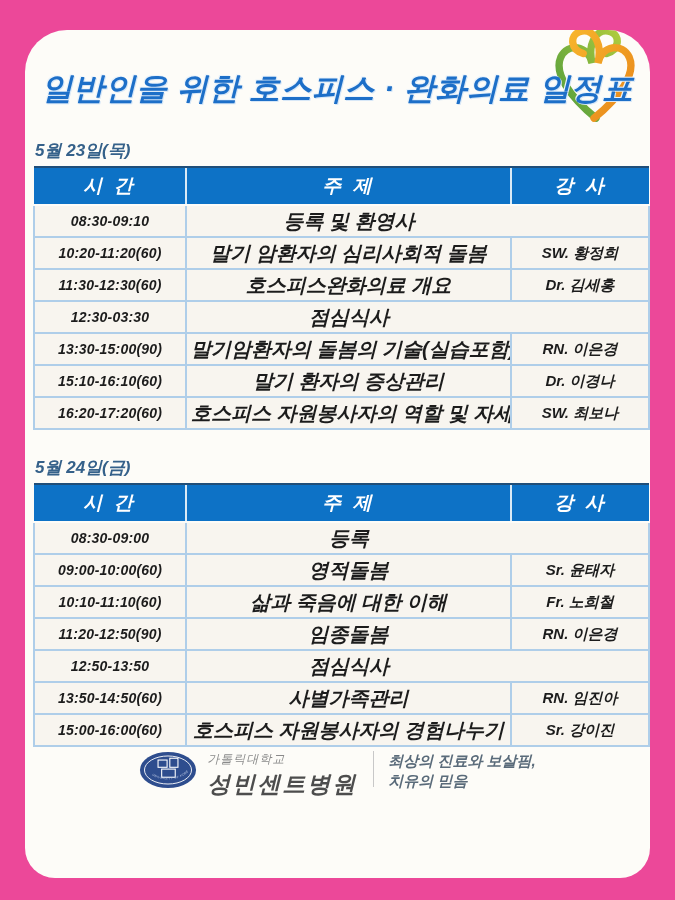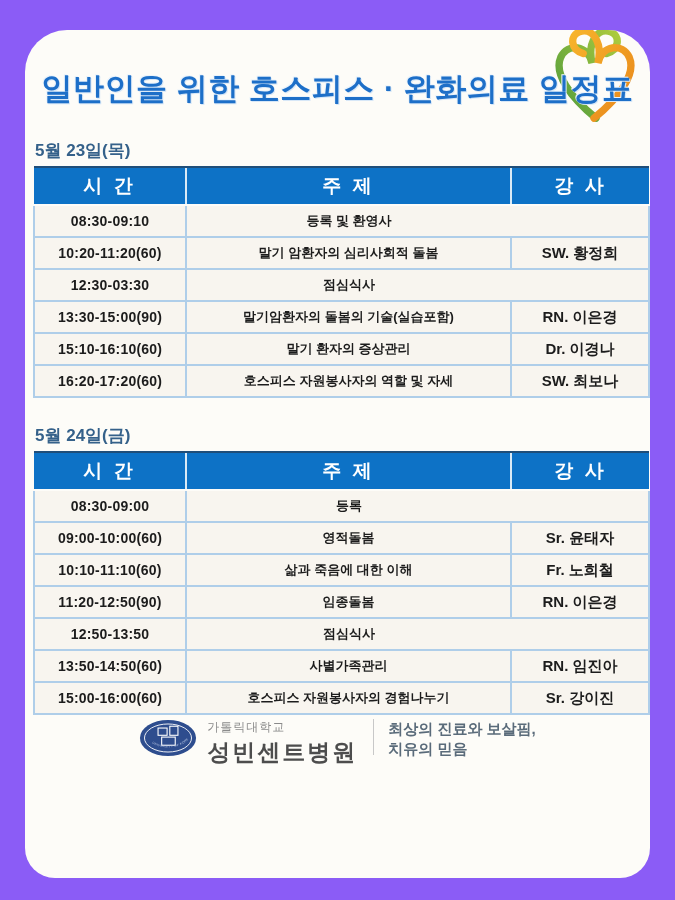--- a/index.html
+++ b/index.html
@@ -3,21 +3,21 @@
 <meta charset="utf-8">
 <style>
   * { margin: 0; padding: 0; box-sizing: border-box; }
   html, body { width: 675px; height: 900px; }
   body {
     font-family: "Liberation Sans", "DejaVu Sans", sans-serif;
     background: #1A72C9;
     position: relative;
     overflow: hidden;
   }
-  .canvas { position: absolute; inset: 0; background: #8b5cf6; }
+  .canvas { position: absolute; inset: 0; background: #ec4899; font-style: italic; }
   .card {
     position: absolute;
     left: 25px; top: 30px; right: 25px; bottom: 22px;
     background: #FDFCF8;
     border-radius: 42px 42px 30px 30px;
     overflow: hidden;
   }
   .heart-logo {
     position: absolute;
     top: -8px; right: 6px;
@@ -71,21 +71,21 @@
     height: 32px;
     text-align: center;
     vertical-align: middle;
     color: #1C1C1C;
     font-weight: bold;
     padding: 0 4px;
     white-space: nowrap;
     overflow: hidden;
   }
   td.cell-time { font-size: 14px; letter-spacing: 0.2px; }
-  td.cell-topic { font-size: 13px; }
+  td.cell-topic { font-size: 20px; }
   td.cell-lect { font-size: 15px; }
   td.cell-topic.merged { border-right-style: hidden; }
   td.cell-lect.merged-empty { border-left-style: hidden; }
   .footer {
     position: relative;
     z-index: 1;
     margin-top: 4px;
     display: flex;
     align-items: flex-start;
     justify-content: center;
@@ -144,20 +144,25 @@
         <tbody>
             <tr>
               <td class="cell-time">08:30-09:10</td>
               <td class="cell-topic merged">등록 및 환영사</td>
               <td class="cell-lect merged-empty"></td>
             </tr>
             <tr>
               <td class="cell-time">10:20-11:20(60)</td>
               <td class="cell-topic">말기 암환자의 심리사회적 돌봄</td>
               <td class="cell-lect">SW. 황정희</td>
+            </tr>
+            <tr>
+              <td class="cell-time">11:30-12:30(60)</td>
+              <td class="cell-topic">호스피스완화의료 개요</td>
+              <td class="cell-lect">Dr. 김세홍</td>
             </tr>
             <tr>
               <td class="cell-time">12:30-03:30</td>
               <td class="cell-topic merged">점심식사</td>
               <td class="cell-lect merged-empty"></td>
             </tr>
             <tr>
               <td class="cell-time">13:30-15:00(90)</td>
               <td class="cell-topic">말기암환자의 돌봄의 기술(실습포함)</td>
               <td class="cell-lect">RN. 이은경</td>

